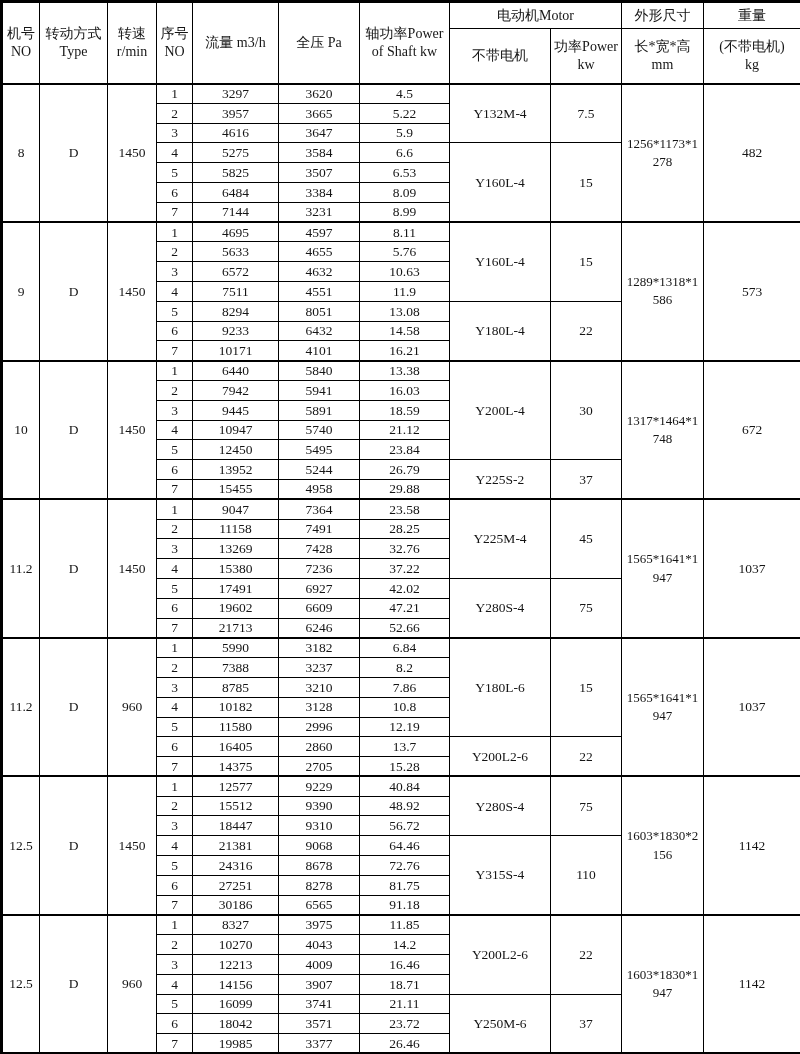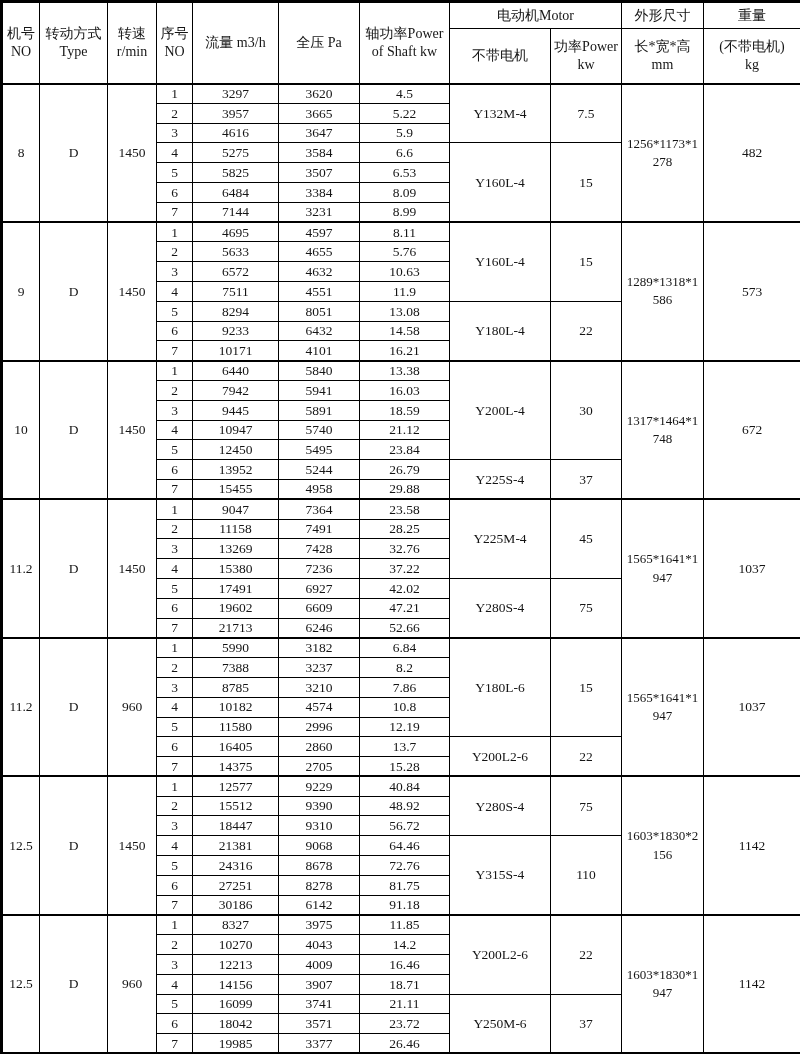--- a/index.html
+++ b/index.html
@@ -250,21 +250,21 @@
           <td>5</td>
           <td>12450</td>
           <td>5495</td>
           <td>23.84</td>
         </tr>
         <tr>
           <td>6</td>
           <td>13952</td>
           <td>5244</td>
           <td>26.79</td>
-          <td rowspan="2" class="motor-split">Y225S-4</td>
+          <td rowspan="2" class="motor-split">Y225S-2</td>
           <td rowspan="2" class="motor-split">37</td>
         </tr>
         <tr>
           <td>7</td>
           <td>15455</td>
           <td>4958</td>
           <td>29.88</td>
         </tr>
         <tr class="group-start">
           <td rowspan="7">11.2</td>
@@ -340,21 +340,21 @@
         </tr>
         <tr>
           <td>3</td>
           <td>8785</td>
           <td>3210</td>
           <td>7.86</td>
         </tr>
         <tr>
           <td>4</td>
           <td>10182</td>
-          <td>4574</td>
+          <td>3128</td>
           <td>10.8</td>
         </tr>
         <tr>
           <td>5</td>
           <td>11580</td>
           <td>2996</td>
           <td>12.19</td>
         </tr>
         <tr>
           <td>6</td>
@@ -412,21 +412,21 @@
         </tr>
         <tr>
           <td>6</td>
           <td>27251</td>
           <td>8278</td>
           <td>81.75</td>
         </tr>
         <tr>
           <td>7</td>
           <td>30186</td>
-          <td>6142</td>
+          <td>6565</td>
           <td>91.18</td>
         </tr>
         <tr class="group-start">
           <td rowspan="7">12.5</td>
           <td rowspan="7">D</td>
           <td rowspan="7">960</td>
           <td>1</td>
           <td>8327</td>
           <td>3975</td>
           <td>11.85</td>

